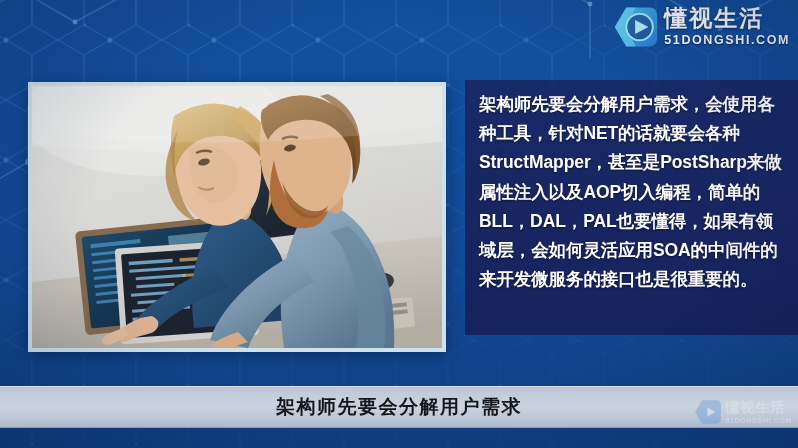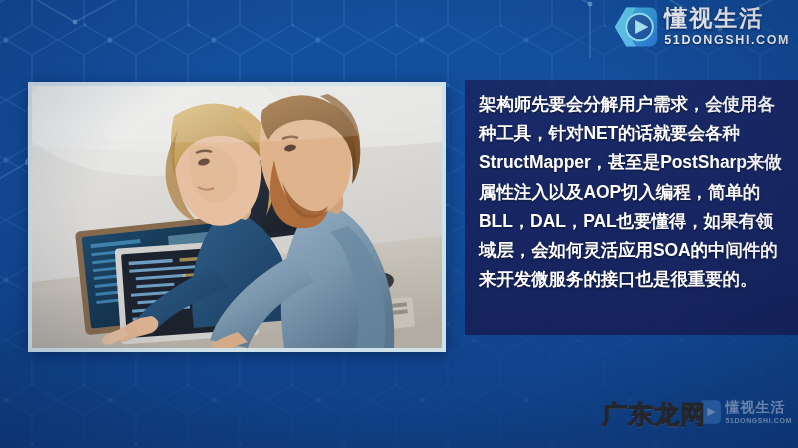--- a/index.html
+++ b/index.html
@@ -384,27 +384,29 @@
       <path d="M25 18 L40 26 L25 34 Z" fill="#b9f2ff"></path>
     </svg>
     <span class="logo-txt">
       <span class="logo-cn">懂视生活</span>
       <span class="logo-en">51DONGSHI.COM</span>
     </span>
   </div>
 
   <div class="bg-vign"></div>
 
+  <div class="subtitle-bar">
+    <span class="subtitle-text">架构师先要会分解用户需求</span>
+  </div>
 
   <div class="wm-ghost">
     <svg class="wm-ghost-mark" viewBox="0 0 52 52">
       <path d="M15 4 L41 4 Q50 4 50 14 L50 38 Q50 48 41 48 L15 48 L2 26 Z" fill="#4f8fd8" opacity="0.85"></path>
       <path d="M25 18 L40 26 L25 34 Z" fill="#eaf6ff"></path>
     </svg>
     <span class="wm-ghost-txt">
       <span class="wm-ghost-cn">懂视生活</span>
       <span class="wm-ghost-en">51DONGSHI.COM</span>
     </span>
   </div>
 
-  <div class="wm-main">广东龙网</div>
 
 </div>
 
 </body></html>

